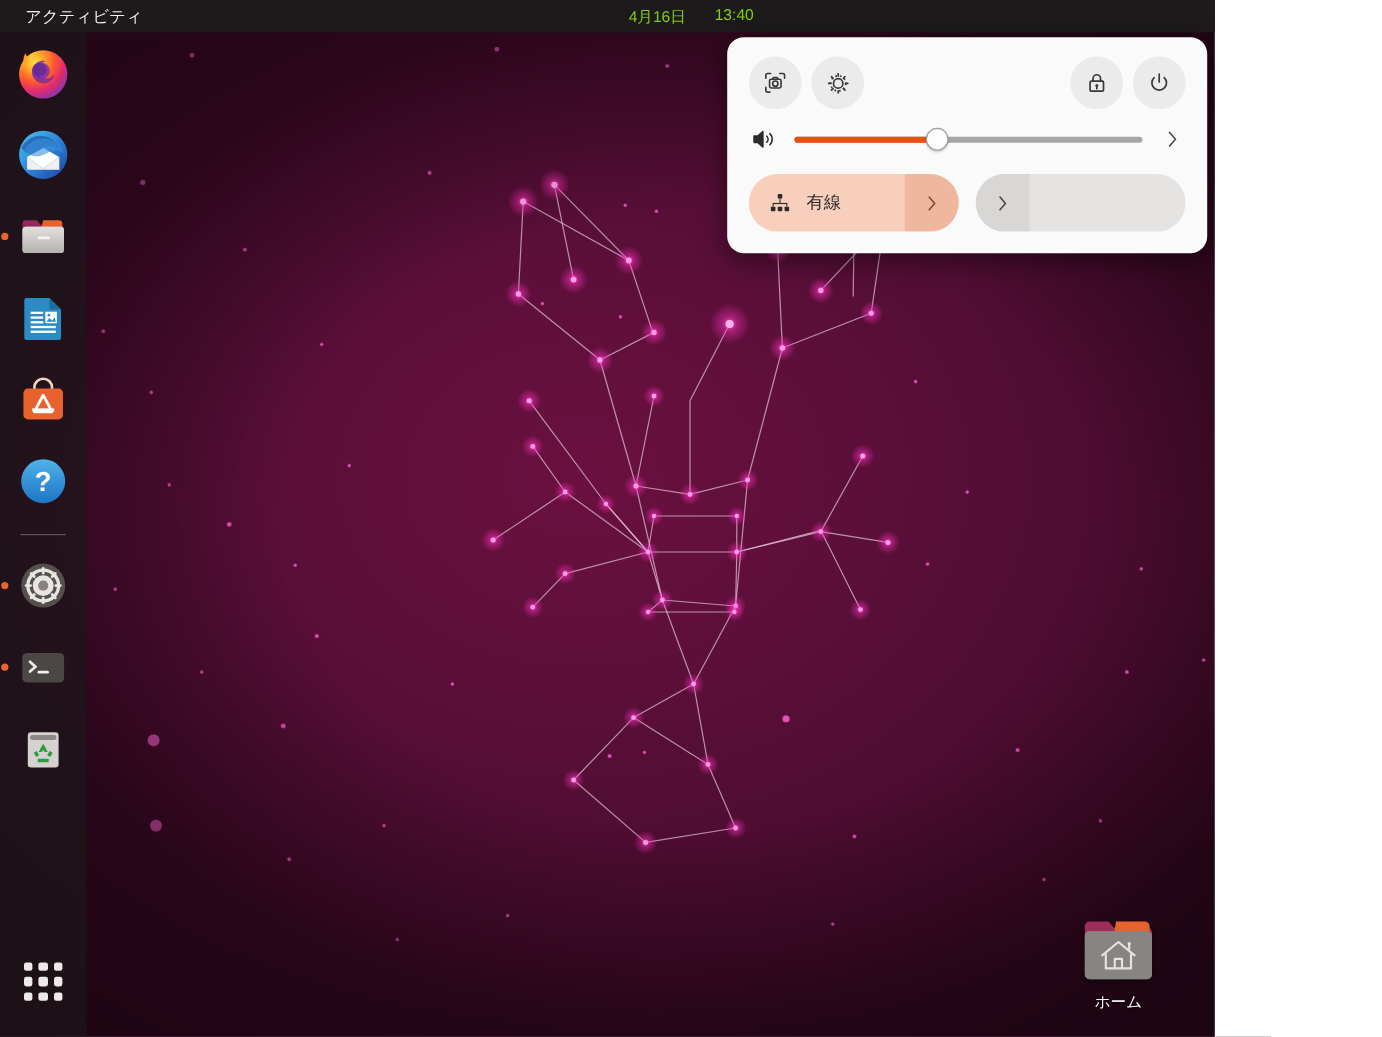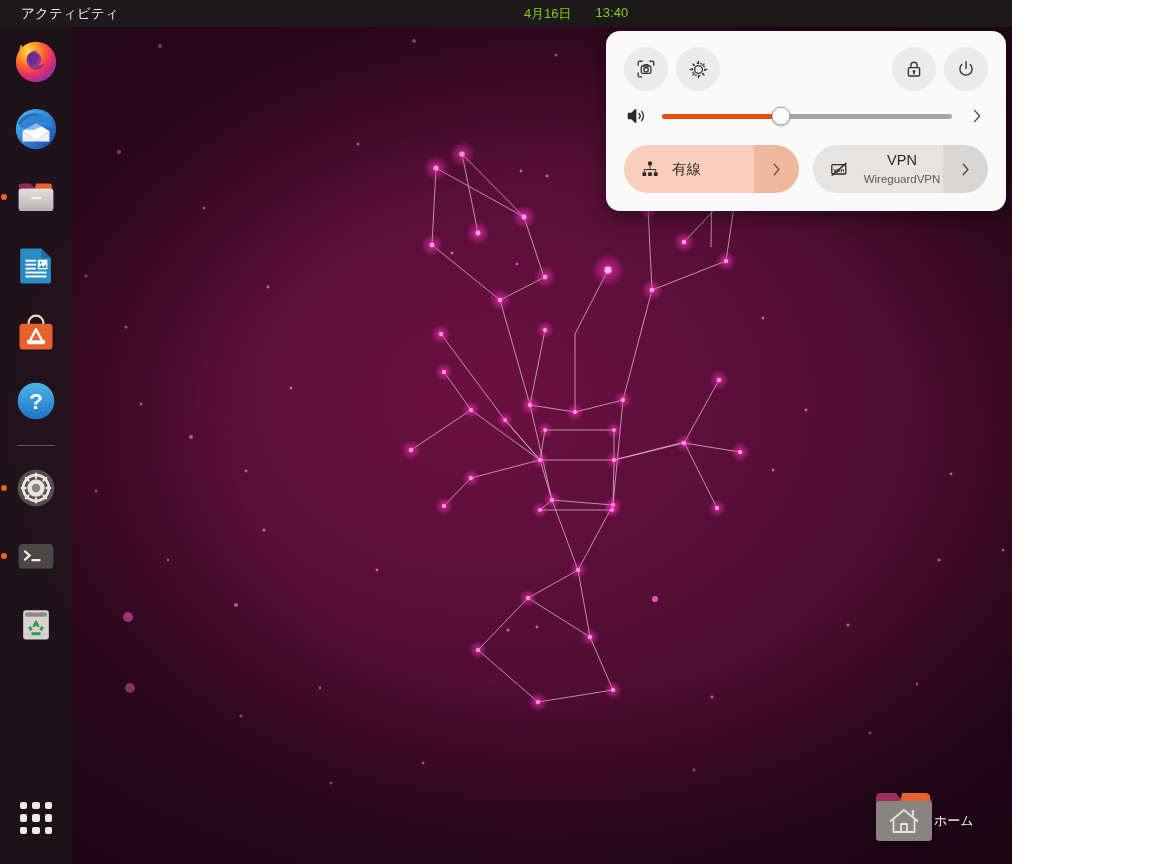--- a/index.html
+++ b/index.html
@@ -97,21 +97,21 @@
   }
   #apps-btn span {
     background: #efeaea; border-radius: 2px;
     display: block;
   }
 
   
   #home-icon {
     position: absolute; right: 22px; bottom: 20px;
     width: 116px;
-    display: flex; align-items: center;
+    display: flex; flex-direction: column; align-items: center;
     cursor: pointer; z-index: 10; text-align: right;
   }
   #home-icon .folder {
     width: 60px; height: 54px; position: relative;
     filter: drop-shadow(0 2px 3px rgba(0,0,0,.45));
   }
   #home-label {
     margin-top: 7px; font-size: 13px; color: #ffffff;
     text-shadow: 0 1px 3px rgba(0,0,0,.9);
   }
@@ -734,33 +734,20 @@
           </span>
         </div>
         <div class="tile-arrow">
           <svg width="13" height="17" viewBox="0 0 13 17" fill="none" stroke="#7d4a32" stroke-width="1.3" stroke-linecap="round" stroke-linejoin="round">
             <path d="M4.3 3.2L8.9 8.5l-4.6 5.3"></path>
           </svg>
         </div>
       </div>
 
       <div class="tile">
-        <div class="tile-main">
-          <span class="tile-ico">
-            <svg width="19" height="19" viewBox="0 0 19 19">
-              <rect x="1.8" y="4.6" width="14" height="9.4" rx="1.2" fill="none" stroke="#2d2b2a" stroke-width="1.3"></rect>
-              <text x="8.7" y="11.6" font-size="6.2" font-family="Liberation Sans, sans-serif" font-weight="bold" fill="#2d2b2a" text-anchor="middle">vpn</text>
-              <path d="M2.2 15.2L16 3.4" stroke="#2d2b2a" stroke-width="1.5" stroke-linecap="round"></path>
-            </svg>
-          </span>
-          <span class="tile-text">
-            <span class="tile-title">VPN</span>
-            <span class="tile-sub">WireguardVPN</span>
-          </span>
-        </div>
         <div class="tile-arrow">
           <svg width="13" height="17" viewBox="0 0 13 17" fill="none" stroke="#4a4745" stroke-width="1.3" stroke-linecap="round" stroke-linejoin="round">
             <path d="M4.3 3.2L8.9 8.5l-4.6 5.3"></path>
           </svg>
         </div>
       </div>
 
 
 
 

